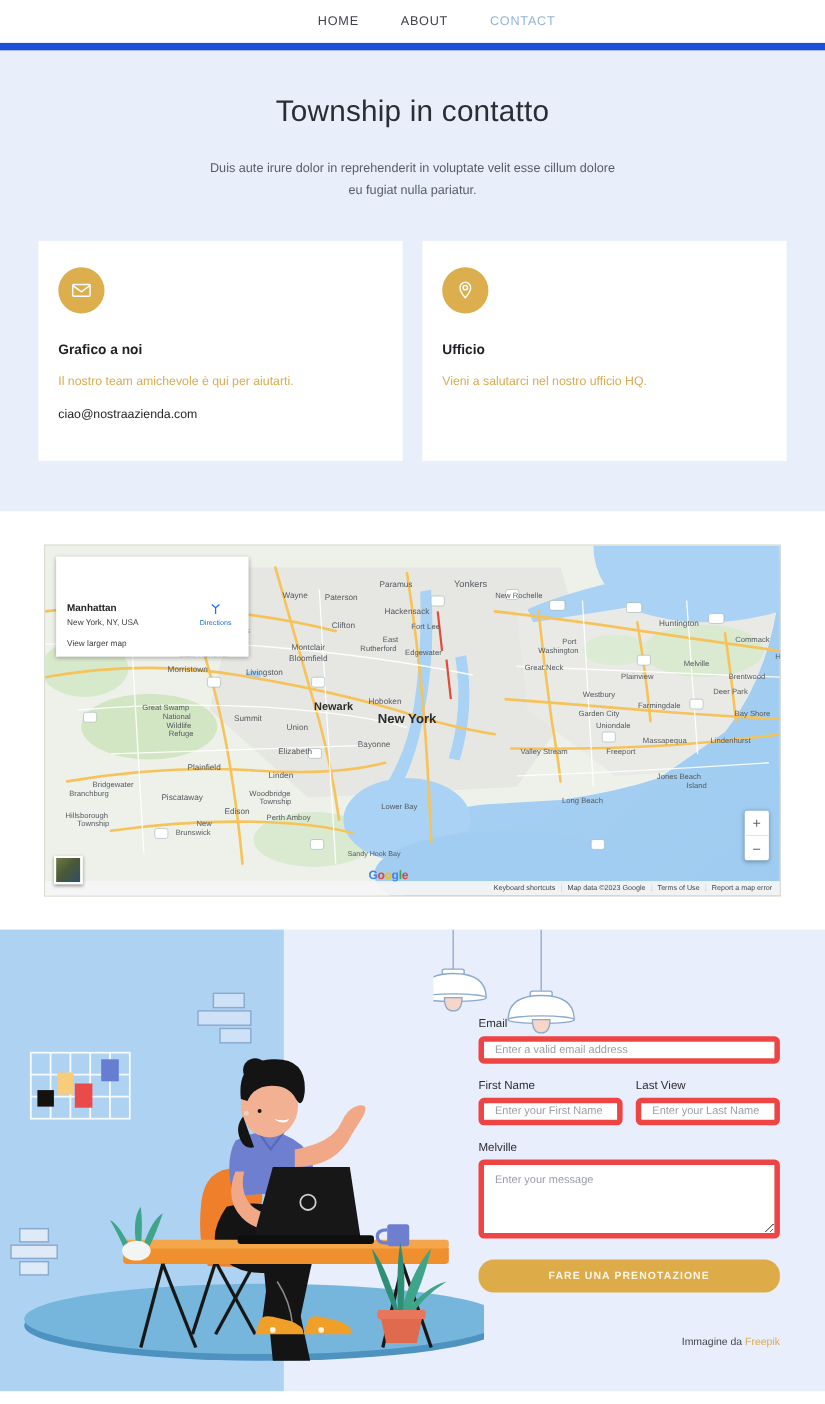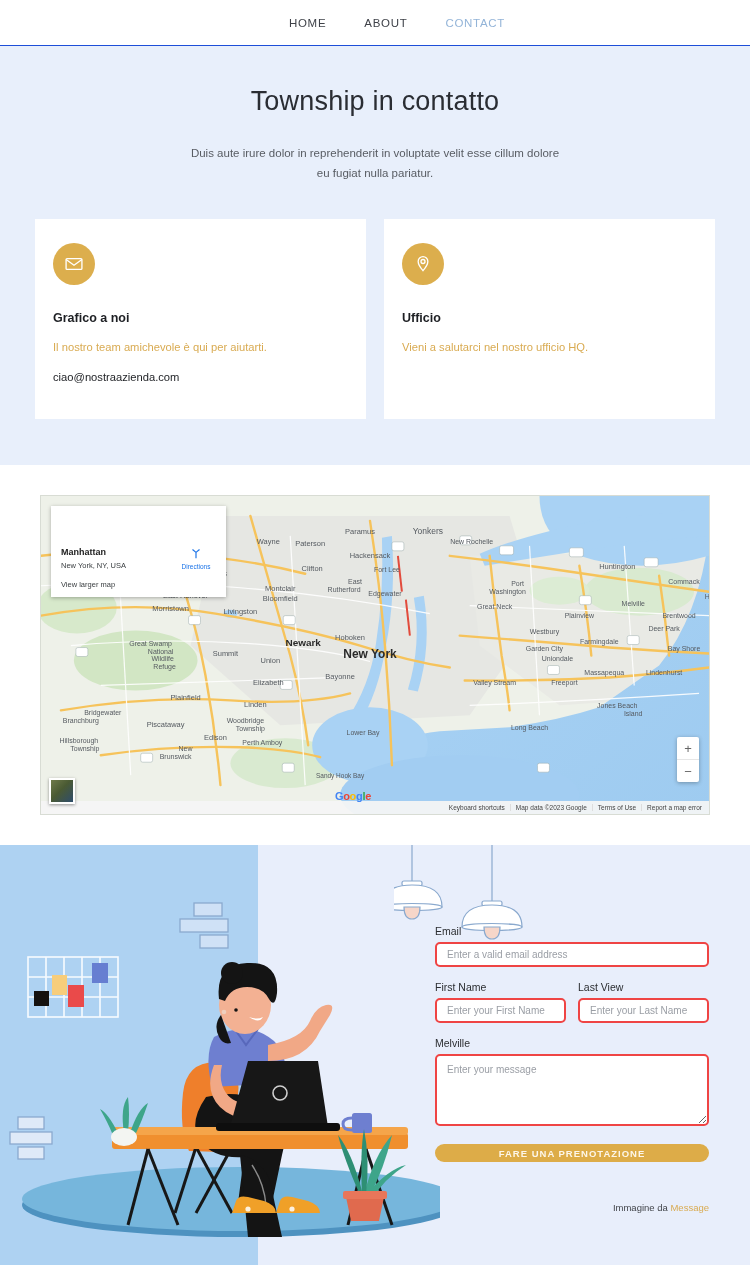--- a/index.html
+++ b/index.html
@@ -13,21 +13,21 @@
   }
 
   
   .navbar {
     height: 46px;
     background: #ffffff;
     display: flex;
     align-items: center;
     justify-content: center;
     gap: 38px;
-    border-bottom: 1px solid #1d4ed8;
+    border-bottom: 7px solid #1d4ed8;
     padding-left: 44px;
   }
   .nav-link {
     font-size: 11.5px;
     letter-spacing: 0.7px;
     color: #3f4249;
     text-decoration: none;
     cursor: pointer;
   }
   .nav-link.active { color: #93b4d8; }
@@ -195,21 +195,21 @@
 
   .fld-label {
     font-size: 10.5px;
     color:#2b2d31;
     margin: 0 0 5px;
     display:block;
   }
   .fld {
     width:100%;
     height: 25px;
-    border:2px solid #ef4444;
+    border:5px solid #ef4444;
     border-radius:5px;
     background:#fff;
     font-size:10px;
     color:#888c93;
     padding:0 10px;
     font-family:"Liberation Sans", sans-serif;
     outline:none;
   }
   .fld::placeholder { color:#9a9ea5; }
   .row2 { display:flex; gap:12px; margin-top:14px; }
@@ -217,21 +217,21 @@
   .msg-wrap { margin-top:14px; }
   textarea.fld {
     height: 72px;
     padding:7px 10px;
     resize: vertical;
     line-height:1.4;
   }
   .submit-btn {
     margin-top:14px;
     width:100%;
-    height:18px;
+    height:30px;
     border:none;
     border-radius:14px;
     background:#ddac48;
     color:#fdf6e8;
     font-size:9.5px;
     font-weight:bold;
     letter-spacing:1px;
     cursor:pointer;
     font-family:"Liberation Sans", sans-serif;
   }
@@ -613,16 +613,16 @@
     </div>
 
     <div class="msg-wrap">
       <label class="fld-label">Melville</label>
       <textarea class="fld" placeholder="Enter your message" style=""></textarea>
     </div>
 
     <button class="submit-btn">FARE UNA PRENOTAZIONE</button>
 
     <div class="credit">
-      <span>Immagine da </span><a href="#">Message</a>
+      <span>Immagine da </span><a href="#">Freepik</a>
     </div>
   </div>
 </section>
 
 </body></html>

